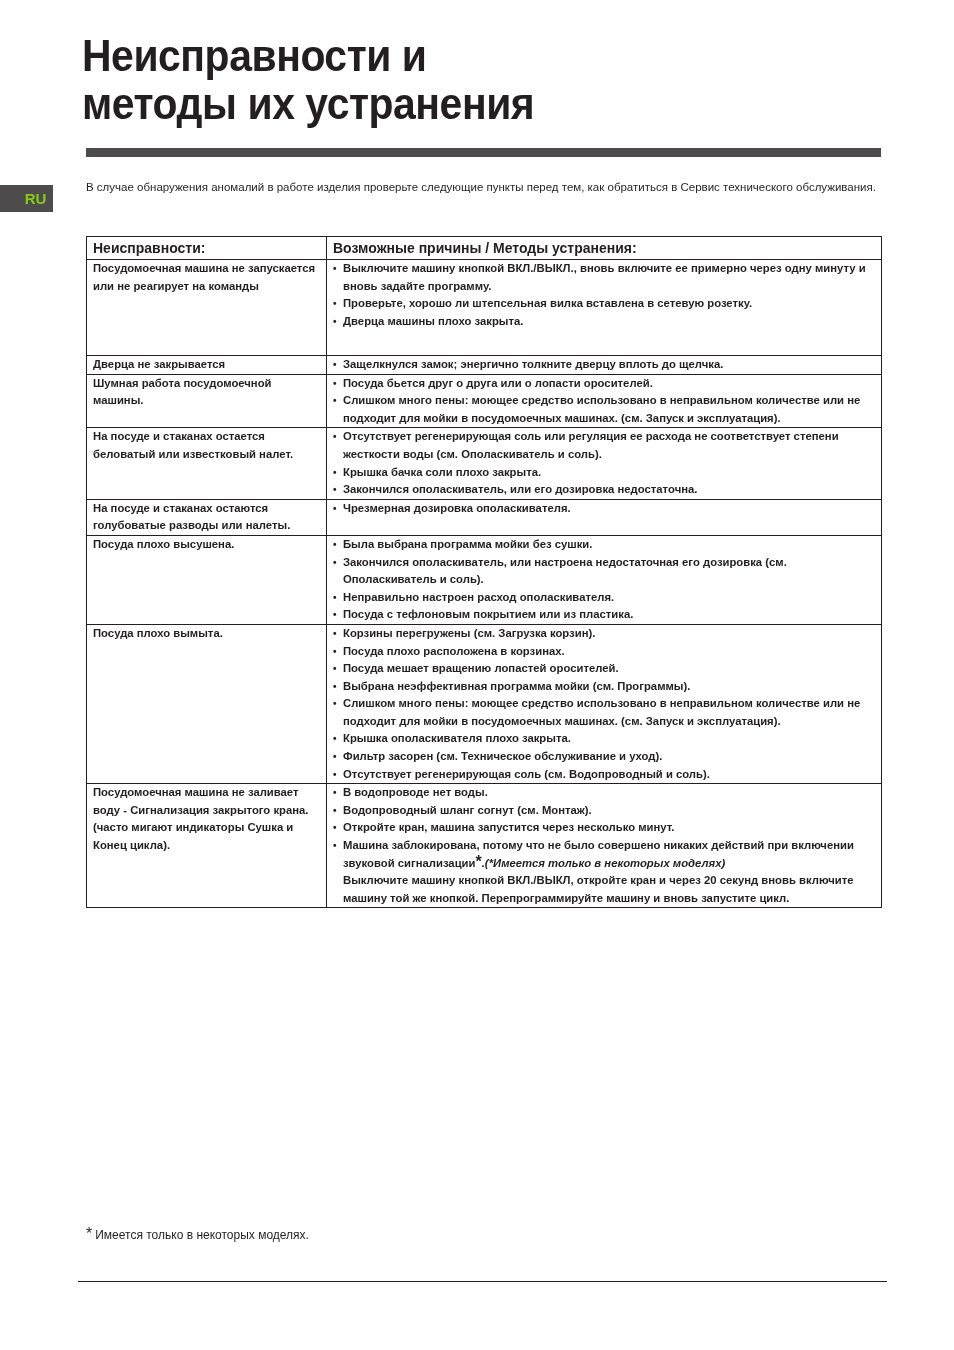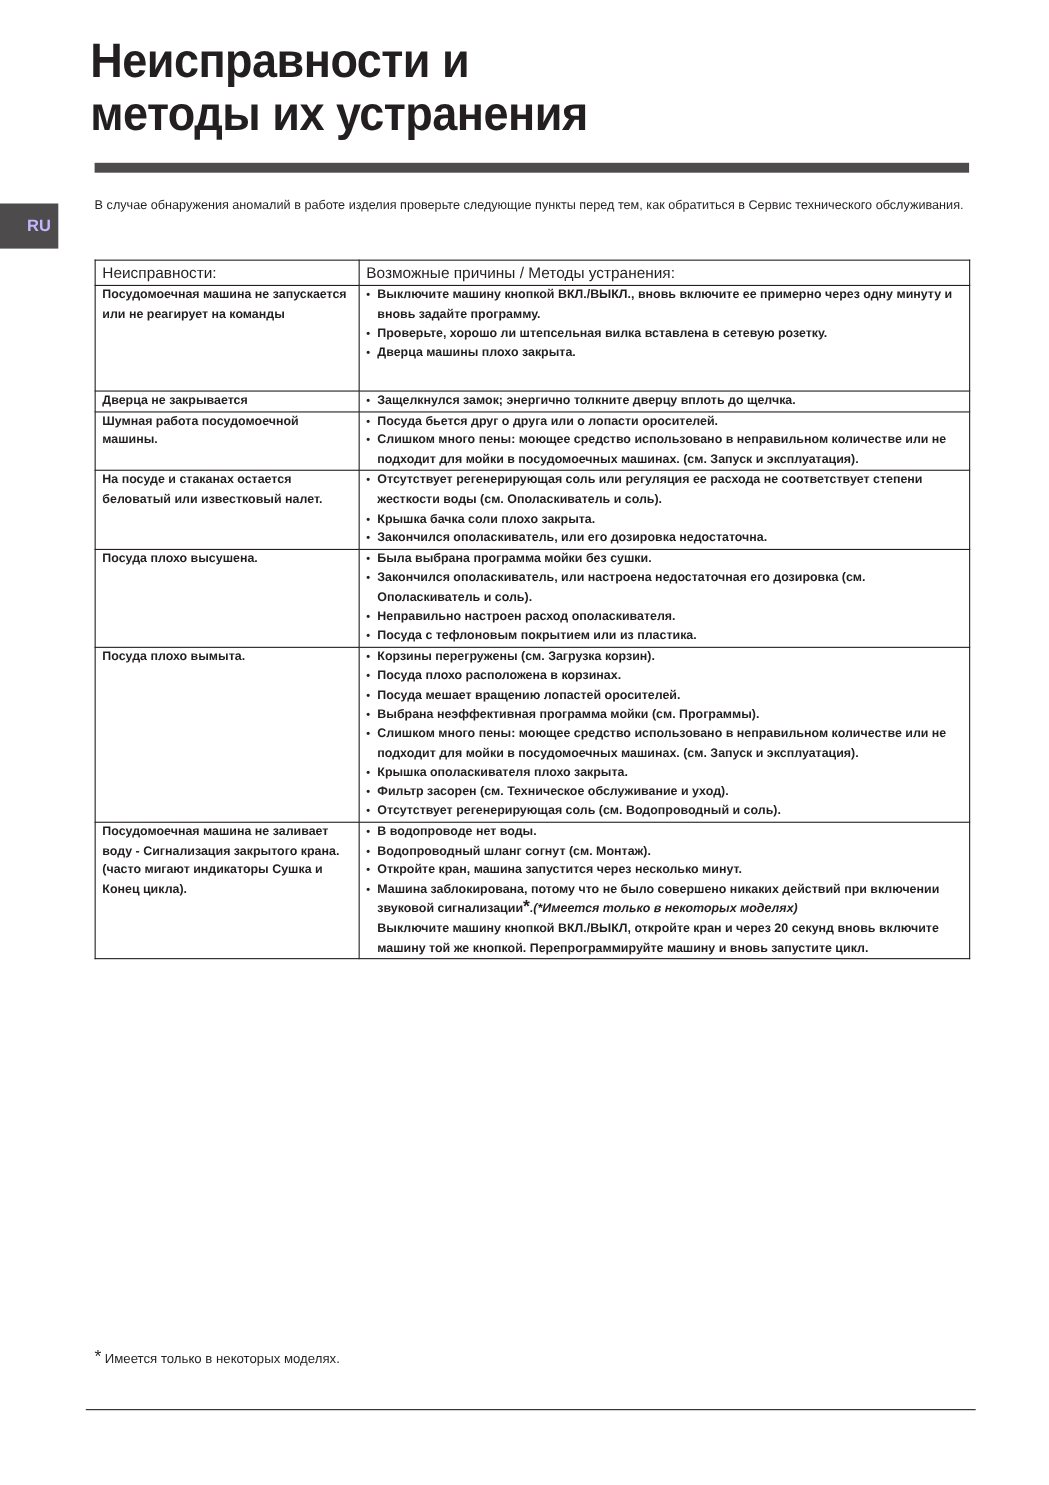--- a/index.html
+++ b/index.html
@@ -12,39 +12,39 @@
       font-family: "Liberation Sans", sans-serif; font-weight: bold;
       font-size: 44px; line-height: 48px; letter-spacing: -0.5px; color: #231f20;
       transform: scaleX(0.93); transform-origin: left top;
     }
     .title span { display: block; }
     .title-bar {
       position: absolute; left: 86px; top: 148px; width: 795px; height: 9px;
       background: #4d4b4c;
     }
     .lang-tab {
-      position: absolute; left: 0; top: 185px; width: 53px; height: 41px;
-      background: #4d4b4c; color: #c4b5fd; font-weight: bold; font-size: 15px;
+      position: absolute; left: 0; top: 185px; width: 53px; height: 27px;
+      background: #4d4b4c; color: #84cc16; font-weight: bold; font-size: 15px;
       display: flex; align-items: center; justify-content: center; padding-left: 18px;
       box-sizing: border-box;
     }
     .intro {
       position: absolute; left: 86px; top: 179px; width: 800px;
       font-size: 11.5px; line-height: 17px; margin: 0;
     }
     table.faults {
       position: absolute; left: 86px; top: 236px; width: 796px;
       border-collapse: collapse; font-size: 11.3px; line-height: 17.6px;
     }
     table.faults th, table.faults td {
       border: 1px solid #231f20; vertical-align: top; text-align: left;
       padding: 0 6px;
     }
     table.faults th {
-      font-size: 14px; font-weight: normal; padding: 1px 6px 1px 6px; line-height: 20px;
+      font-size: 14px; font-weight: bold; padding: 1px 6px 1px 6px; line-height: 20px;
     }
     table.faults th.c1, table.faults td.c1 { width: 227px; }
     td.c1 { font-weight: bold; padding-top: 1px; padding-bottom: 2px; }
     td.c1 .note { font-weight: bold; display: block; }
     td.c2 { padding-left: 4px; padding-top: 1px; padding-bottom: 0; }
     ul.causes { list-style: none; margin: 0; padding: 0; font-weight: bold; }
     ul.causes li { position: relative; padding-left: 10px; }
     ul.causes li::before { content: "•"; position: absolute; left: 0; top: 0; font-size: 10px; }
     ul.causes li.cont { padding-left: 10px; }
     ul.causes li.cont::before { content: ""; }
@@ -118,20 +118,28 @@
       <td class="c1">На посуде и стаканах остается беловатый или известковый налет.</td>
       <td class="c2">
         <ul class="causes">
           <li>Отсутствует регенерирующая соль или регуляция ее расхода не соответствует степени жесткости воды (см. Ополаскиватель и соль).</li>
           <li>Крышка бачка соли плохо закрыта.</li>
           <li>Закончился ополаскиватель, или его дозировка недостаточна.</li>
         </ul>
       </td>
     </tr>
 
+    <tr>
+      <td class="c1">На посуде и стаканах остаются голубоватые разводы или налеты.</td>
+      <td class="c2">
+        <ul class="causes">
+          <li>Чрезмерная дозировка ополаскивателя.</li>
+        </ul>
+      </td>
+    </tr>
 
     <tr>
       <td class="c1">Посуда плохо высушена.</td>
       <td class="c2">
         <ul class="causes">
           <li>Была выбрана программа мойки без сушки.</li>
           <li>Закончился ополаскиватель, или настроена недостаточная его дозировка (см. Ополаскиватель и соль).</li>
           <li>Неправильно настроен расход ополаскивателя.</li>
           <li>Посуда с тефлоновым покрытием или из пластика.</li>
         </ul>

